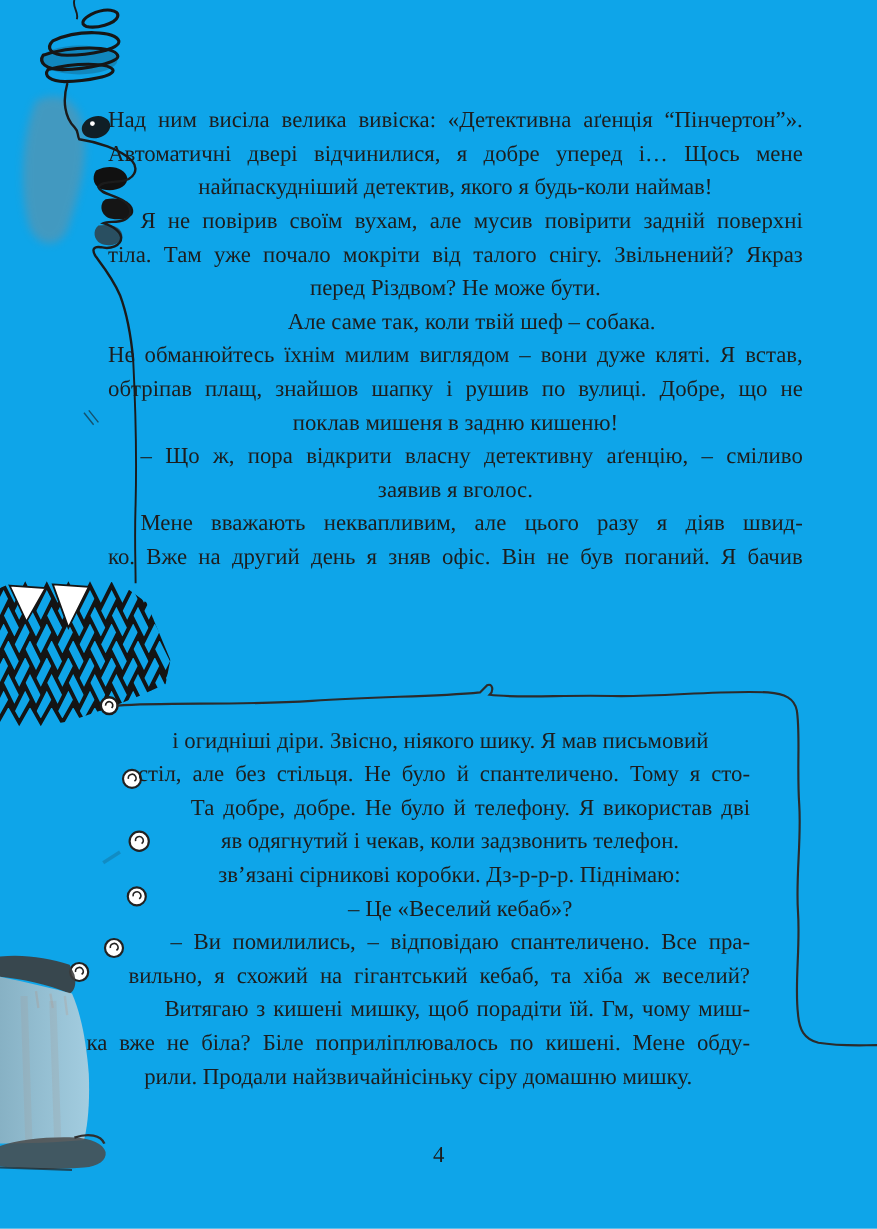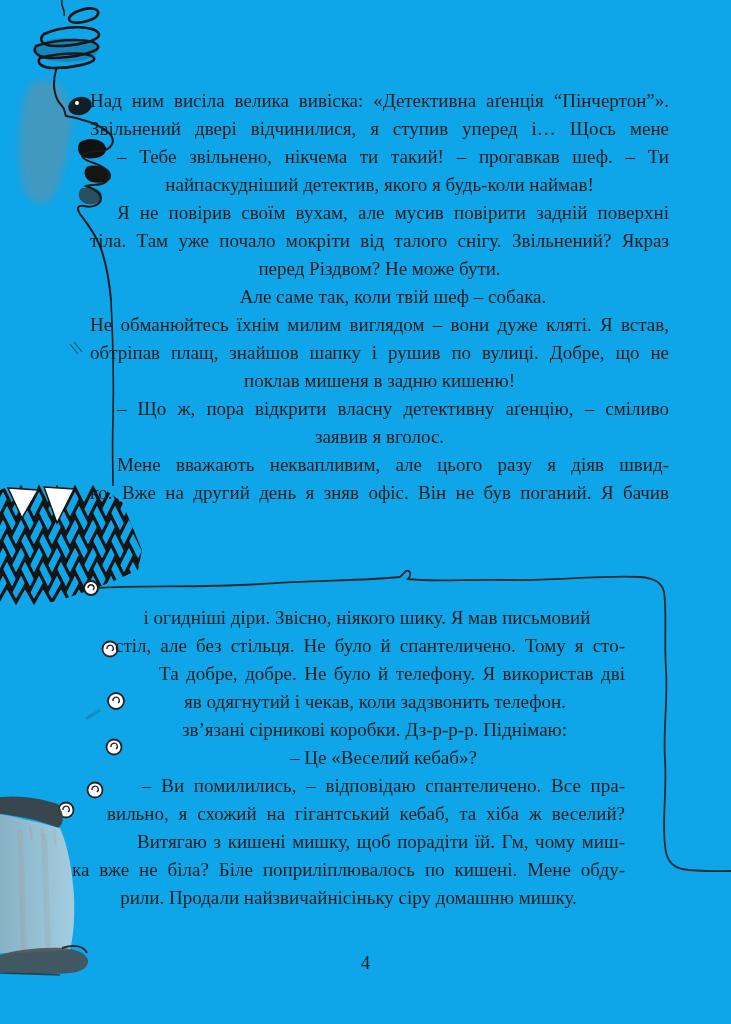--- a/index.html
+++ b/index.html
@@ -106,22 +106,21 @@
       <path d="M0,814 C20,818 45,824 60,828 C68,846 72,870 74,895 C75,920 73,938 70,950 C50,952 20,953 0,953 Z" fill="url(#coatGrad)" opacity="0.72"></path>
       <path d="M20,830 L24,950 M44,834 L48,948" stroke="#a0a0a0" stroke-width="6" opacity="0.25"></path>
       <path d="M0,955 C15,950 40,947 62,948 C76,949 86,953 88,960 C89,967 82,972 70,973 C50,975 20,974 0,972 Z" fill="#4a4a4a" opacity="0.85"></path>
       <path d="M62,948 C74,944 84,946 87,953" stroke="#2e2e2e" stroke-width="2" fill="none"></path>
       <path d="M0,973 L60,975" stroke="#222" stroke-width="1.5" opacity="0.7"></path>
     </g>
   </svg>
 
   <div class="tblock" id="block-upper">
     <div class="ln j">Над ним висіла велика вивіска: «Детективна аґенція “Пінчертон”».</div>
-    <div class="ln j">Звільнений двері відчинилися, я ступив уперед і… Щось мене</div>
-    <div class="ln j ind">– Тебе звільнено, нікчема ти такий! – прогавкав шеф. – Ти</div>
+    <div class="ln j">Автоматичні двері відчинилися, я добре уперед і… Щось мене</div>
     <div class="ln">найпаскудніший детектив, якого я будь-коли наймав!</div>
     <div class="ln j ind">Я не повірив своїм вухам, але мусив повірити задній поверхні</div>
     <div class="ln j">тіла. Там уже почало мокріти від талого снігу. Звільнений? Якраз</div>
     <div class="ln">перед Різдвом? Не може бути.</div>
     <div class="ln ind">Але саме так, коли твій шеф – собака.</div>
     <div class="ln j">Не обманюйтесь їхнім милим виглядом – вони дуже кляті. Я встав,</div>
     <div class="ln j">обтріпав плащ, знайшов шапку і рушив по вулиці. Добре, що не</div>
     <div class="ln">поклав мишеня в задню кишеню!</div>
     <div class="ln j ind">– Що ж, пора відкрити власну детективну аґенцію, – сміливо</div>
     <div class="ln">заявив я вголос.</div>

